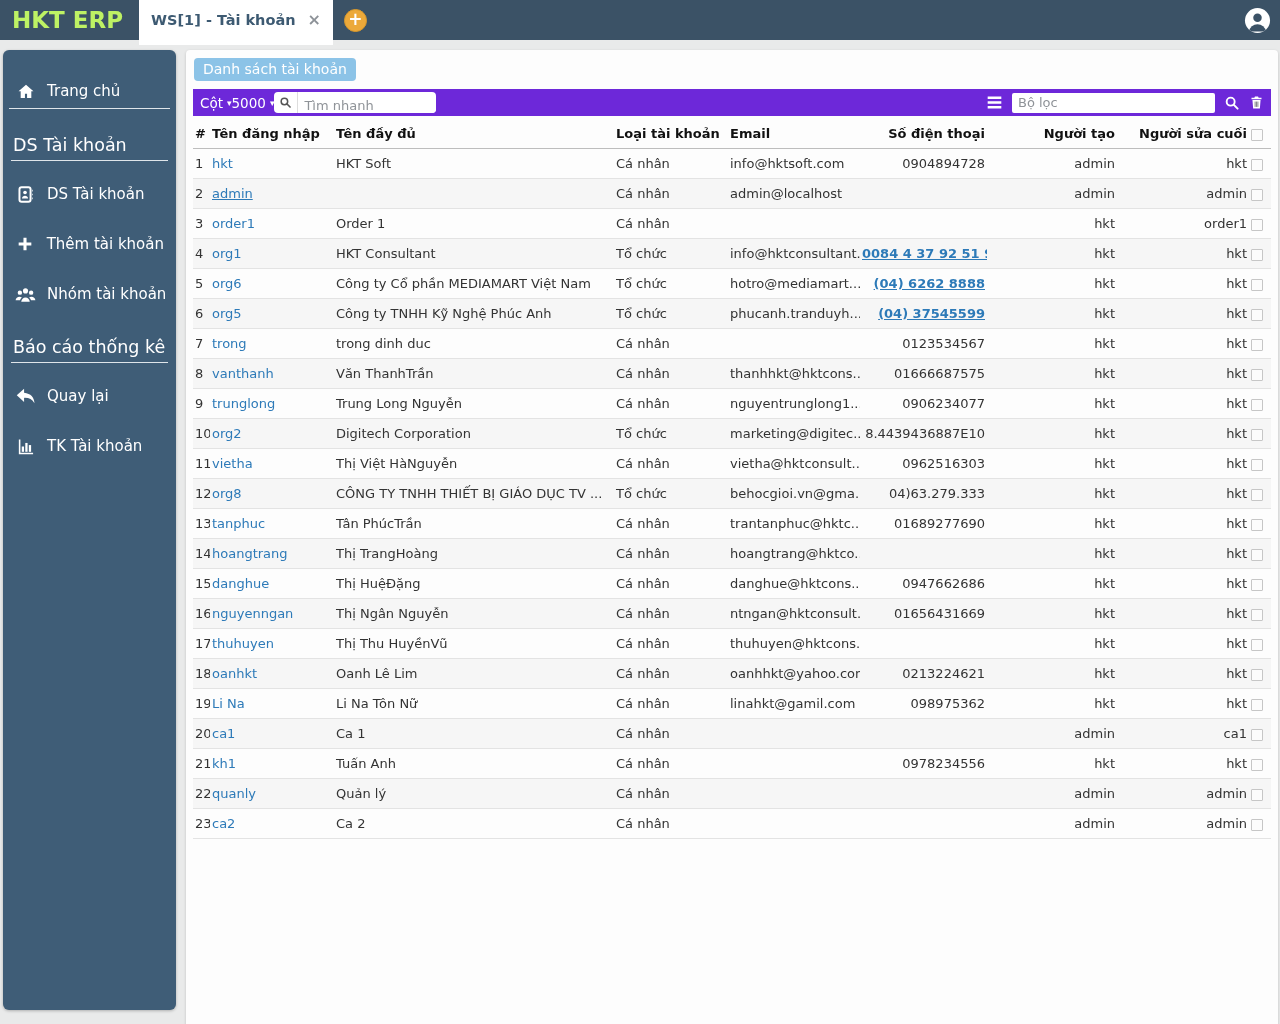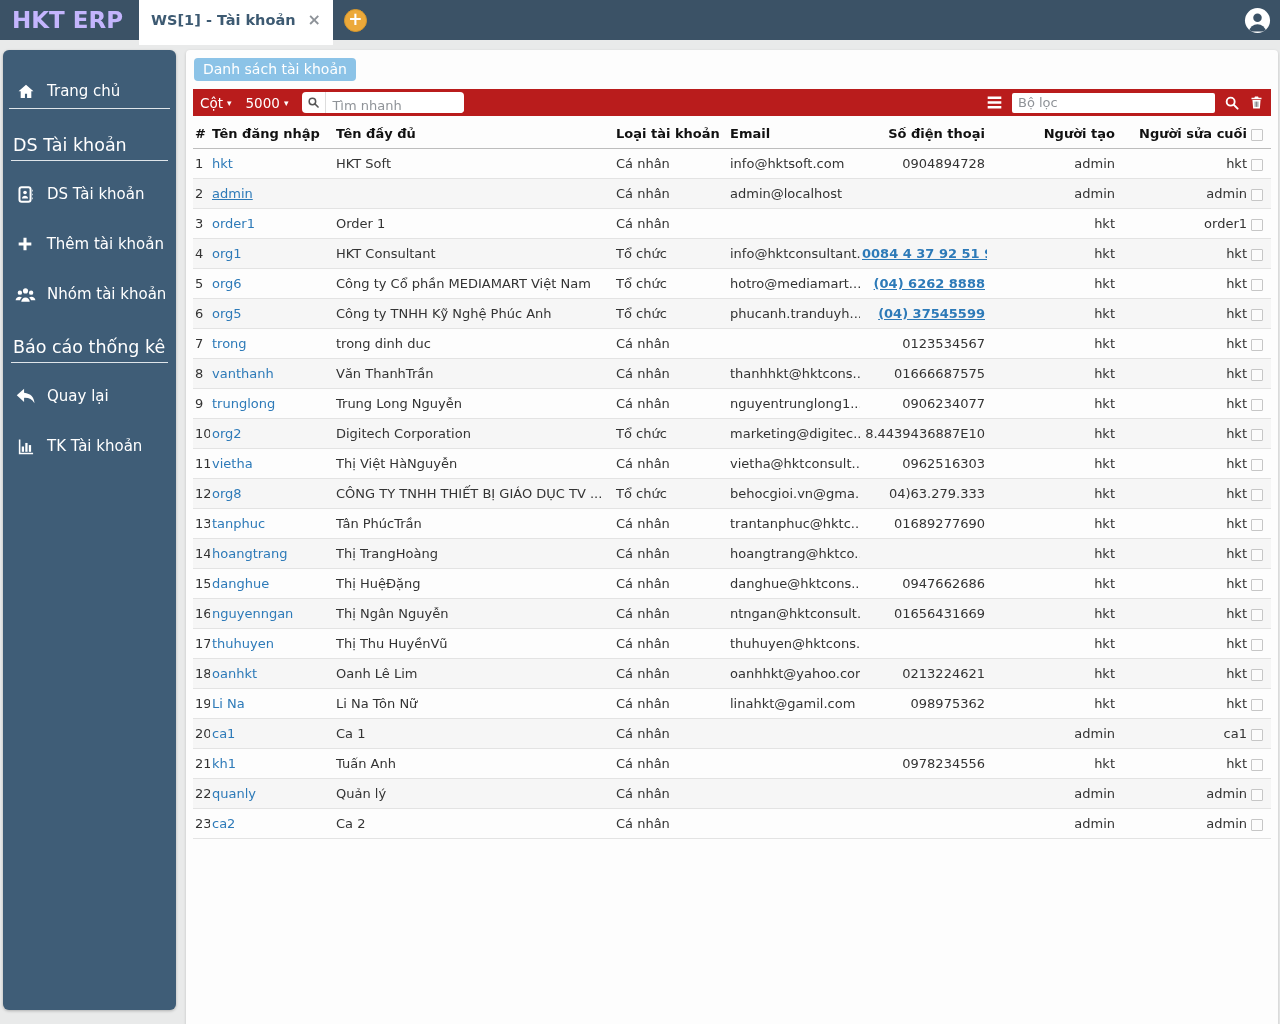--- a/index.html
+++ b/index.html
@@ -7,21 +7,21 @@
   body {
     width:1280px; height:1024px; overflow:hidden;
     background:#e9eaea;
     font-family:"DejaVu Sans","Liberation Sans",sans-serif;
   }
   
   .topbar {
     height:40px; background:#3b5266; display:flex; align-items:center;
   }
   .logo {
-    color:#c4b5fd; font-size:23px; font-weight:bold; padding:0 10px 0 12px;
+    color:#bef264; font-size:23px; font-weight:bold; padding:0 10px 0 12px;
     white-space:nowrap;
   }
   .tab {
     height:49px; background:#fff; display:flex; align-items:center;
     padding:0 12px; border-radius:4px 4px 0 0; margin-left:6px;
   }
   .tab-label { color:#3d5a72; font-weight:bold; font-size:14.5px; white-space:nowrap; }
   .tab-close { color:#8d9298; font-weight:bold; font-size:16px; margin-left:12px; cursor:pointer; line-height:1; }
   .addtab {
     width:23px; height:23px; border-radius:50%; background:#eca93a; border:1px solid #d9992b;
@@ -51,22 +51,22 @@
   .main {
     flex:1; height:1012px; background:#fdfdfd; margin-left:10px; margin-right:8px;
     border-radius:4px; padding:7px 7px 0 7px; box-shadow:0 1px 3px rgba(0,0,0,.18);
   }
   .badge {
     display:inline-block; background:#8cc3e7; color:#fff; font-size:14px;
     padding:3px 9px 4px 9px; border-radius:4px; margin:1px 0 8px 1px;
   }
   
   .toolbar {
-    background:#b91c1c; height:27px; display:flex; align-items:center;
-    padding:0 7px; gap:14px;
+    background:#6d28d9; height:27px; display:flex; align-items:center;
+    padding:0 7px; 
   }
   .tb-dd { color:#fff; font-size:13.5px; display:flex; align-items:center; gap:4px; cursor:pointer; white-space:nowrap; }
   .tb-caret { font-size:9px; line-height:1; padding-top:2px; }
   .searchbox {
     background:#fff; border-radius:4px; height:21px; width:162px;
     display:flex; align-items:flex-end; overflow:hidden;
   }
   .searchbox .magwrap { padding:0 5px; border-right:1px solid #ddd; display:flex; align-items:center; height:100%; }
   .searchbox input {
     border:none; outline:none; flex:1; font-size:13px; padding:0 6px; min-width:0;

